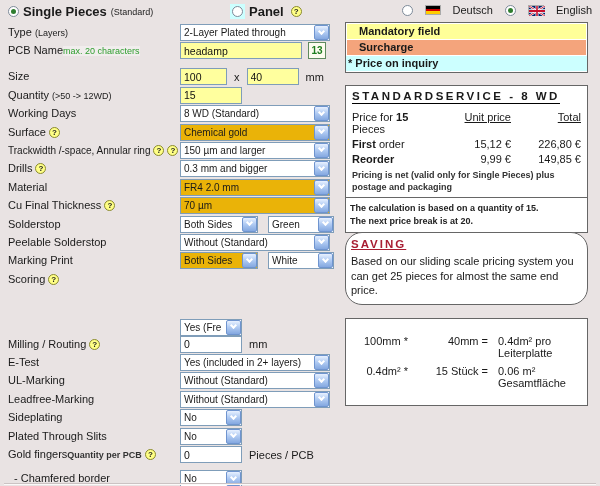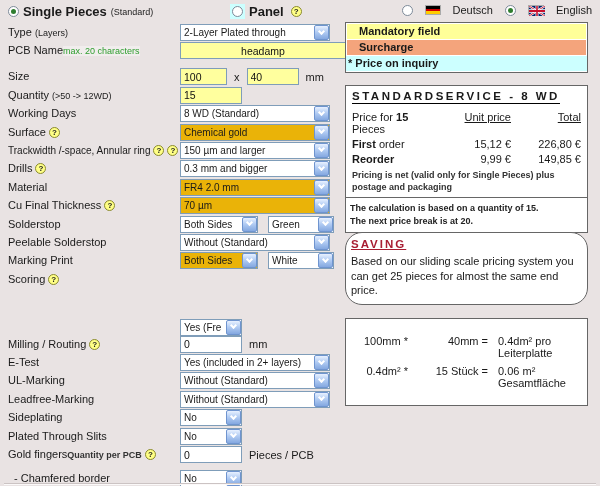--- a/index.html
+++ b/index.html
@@ -125,21 +125,21 @@
           <span class="sel-text">2-Layer Plated through</span>
           <span class="sel-arrow">
             <i class="chev"></i>
           </span>
         </span>
       </div>
     </div>
     <div class="row h26">
       <div class="lbl"><span class="lbl-main">PCB Name</span><span class="sublabel">max. 20 characters</span></div>
       <div class="field">
-        <input type="text" class="txt yellow" value="headamp" style="width: 166px; text-align: center;">
+        <input type="text" class="txt yellow" value="headamp" style="width: 122px;">
         <span class="counter">13</span>
       </div>
     </div>
     <div class="row">
       <div class="lbl"><span class="lbl-main">Size</span></div>
       <div class="field">
         <input type="text" class="txt yellow" value="100" style="width: 47px;">
         <span class="sep">x</span>
         <input type="text" class="txt yellow" value="40" style="width: 52px;">
         <span class="suffix">mm</span>

